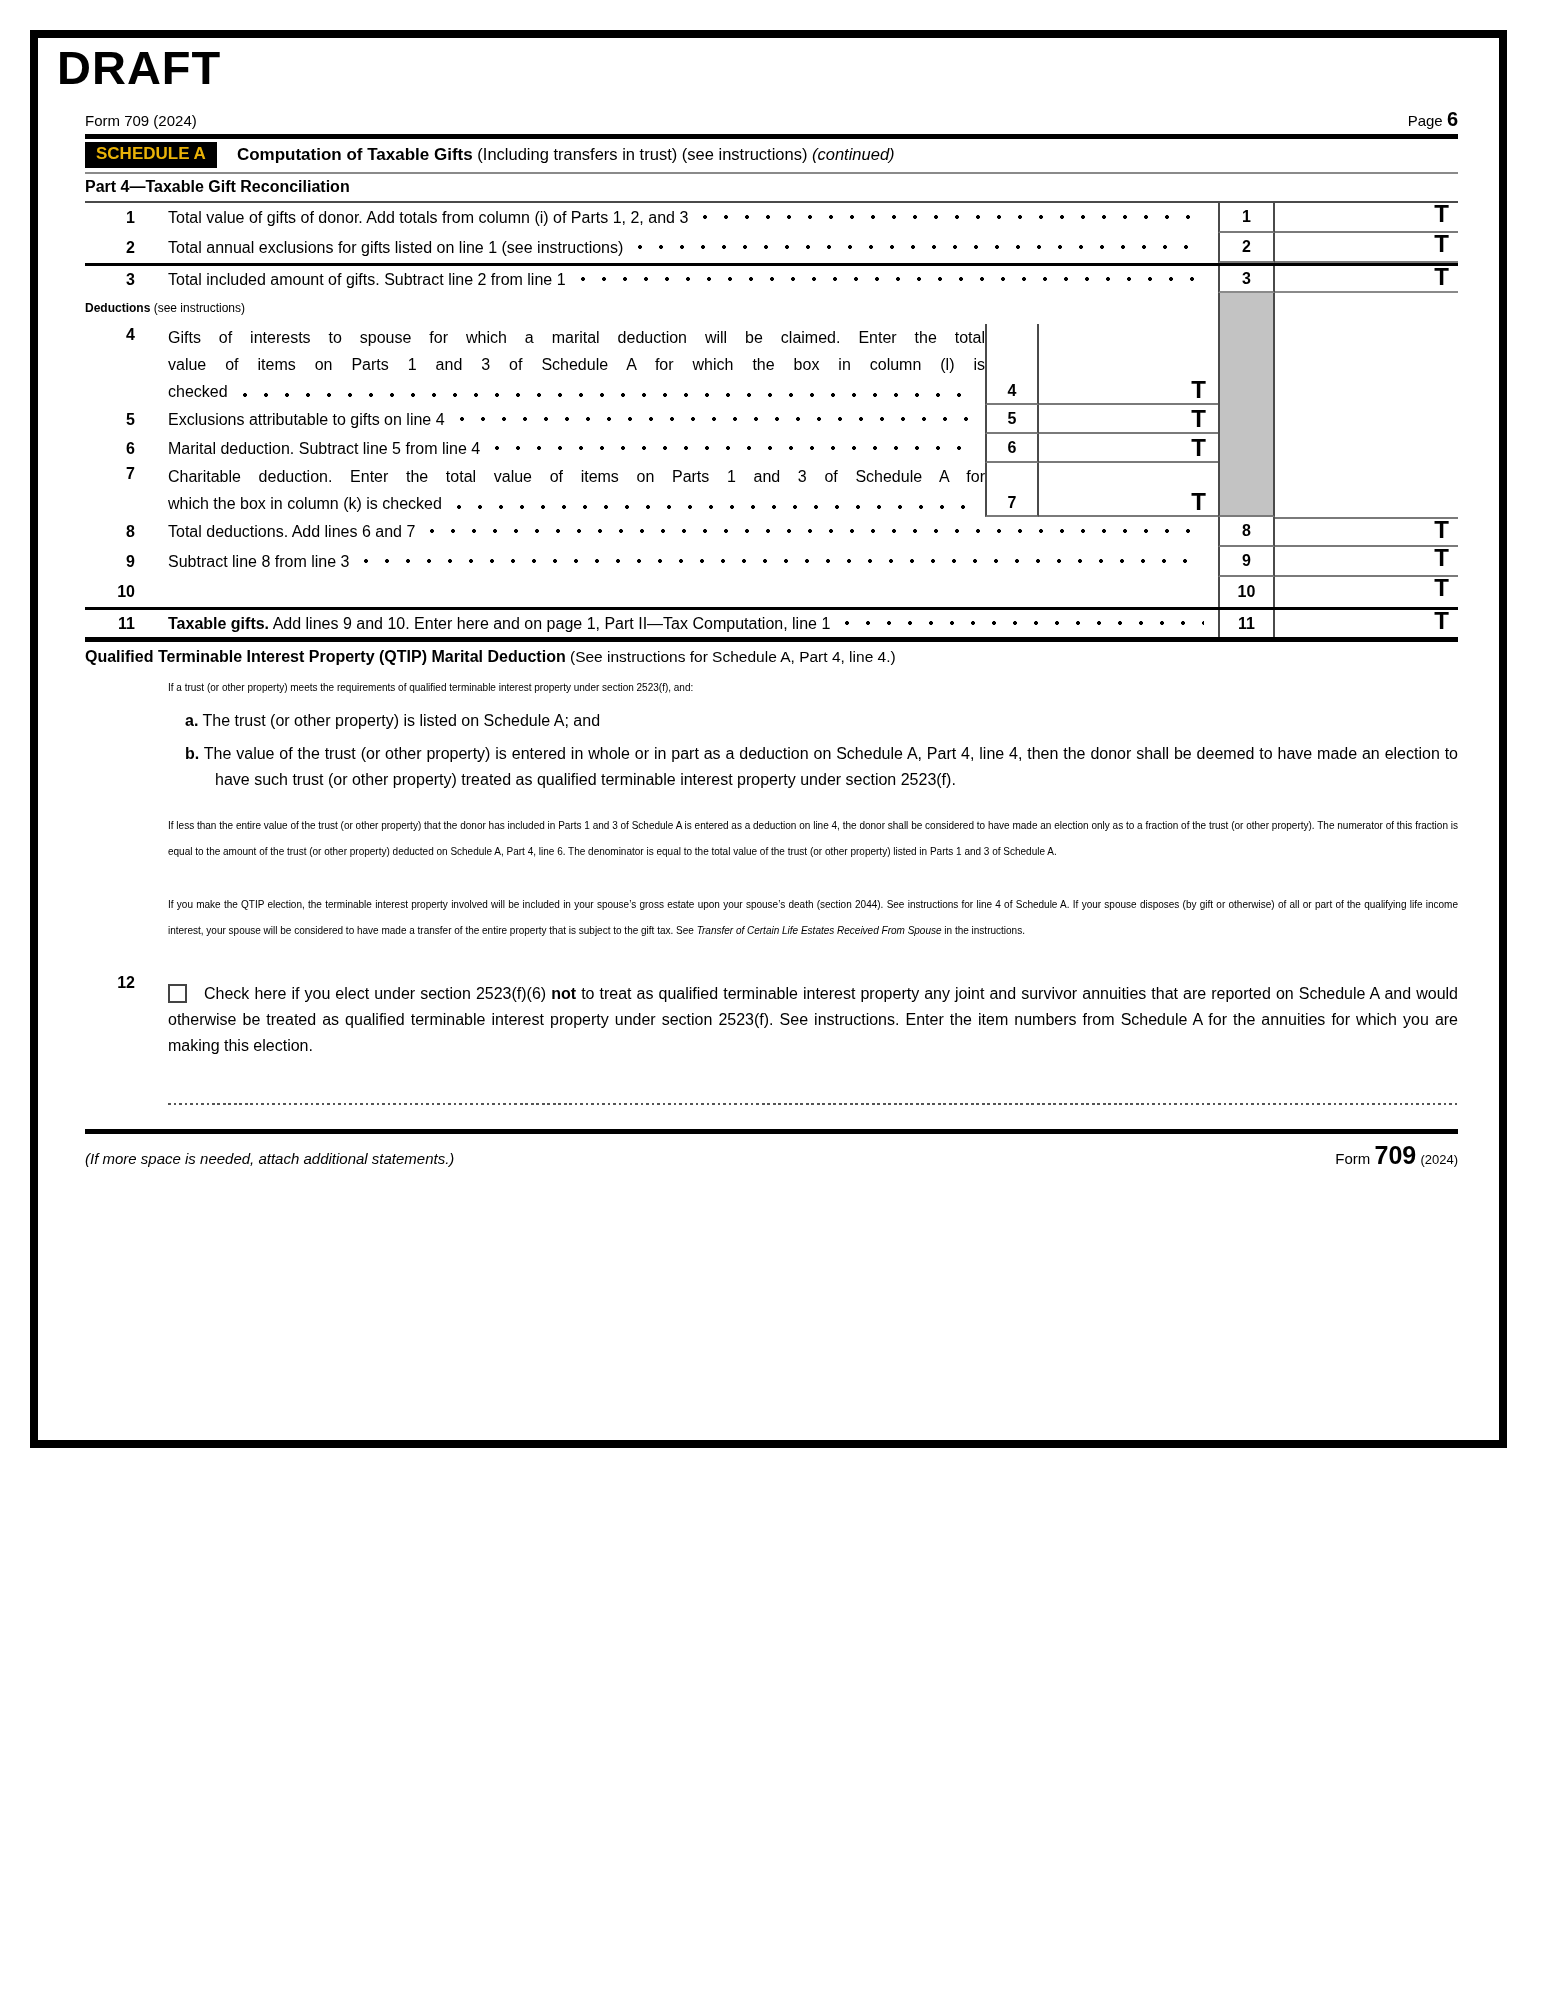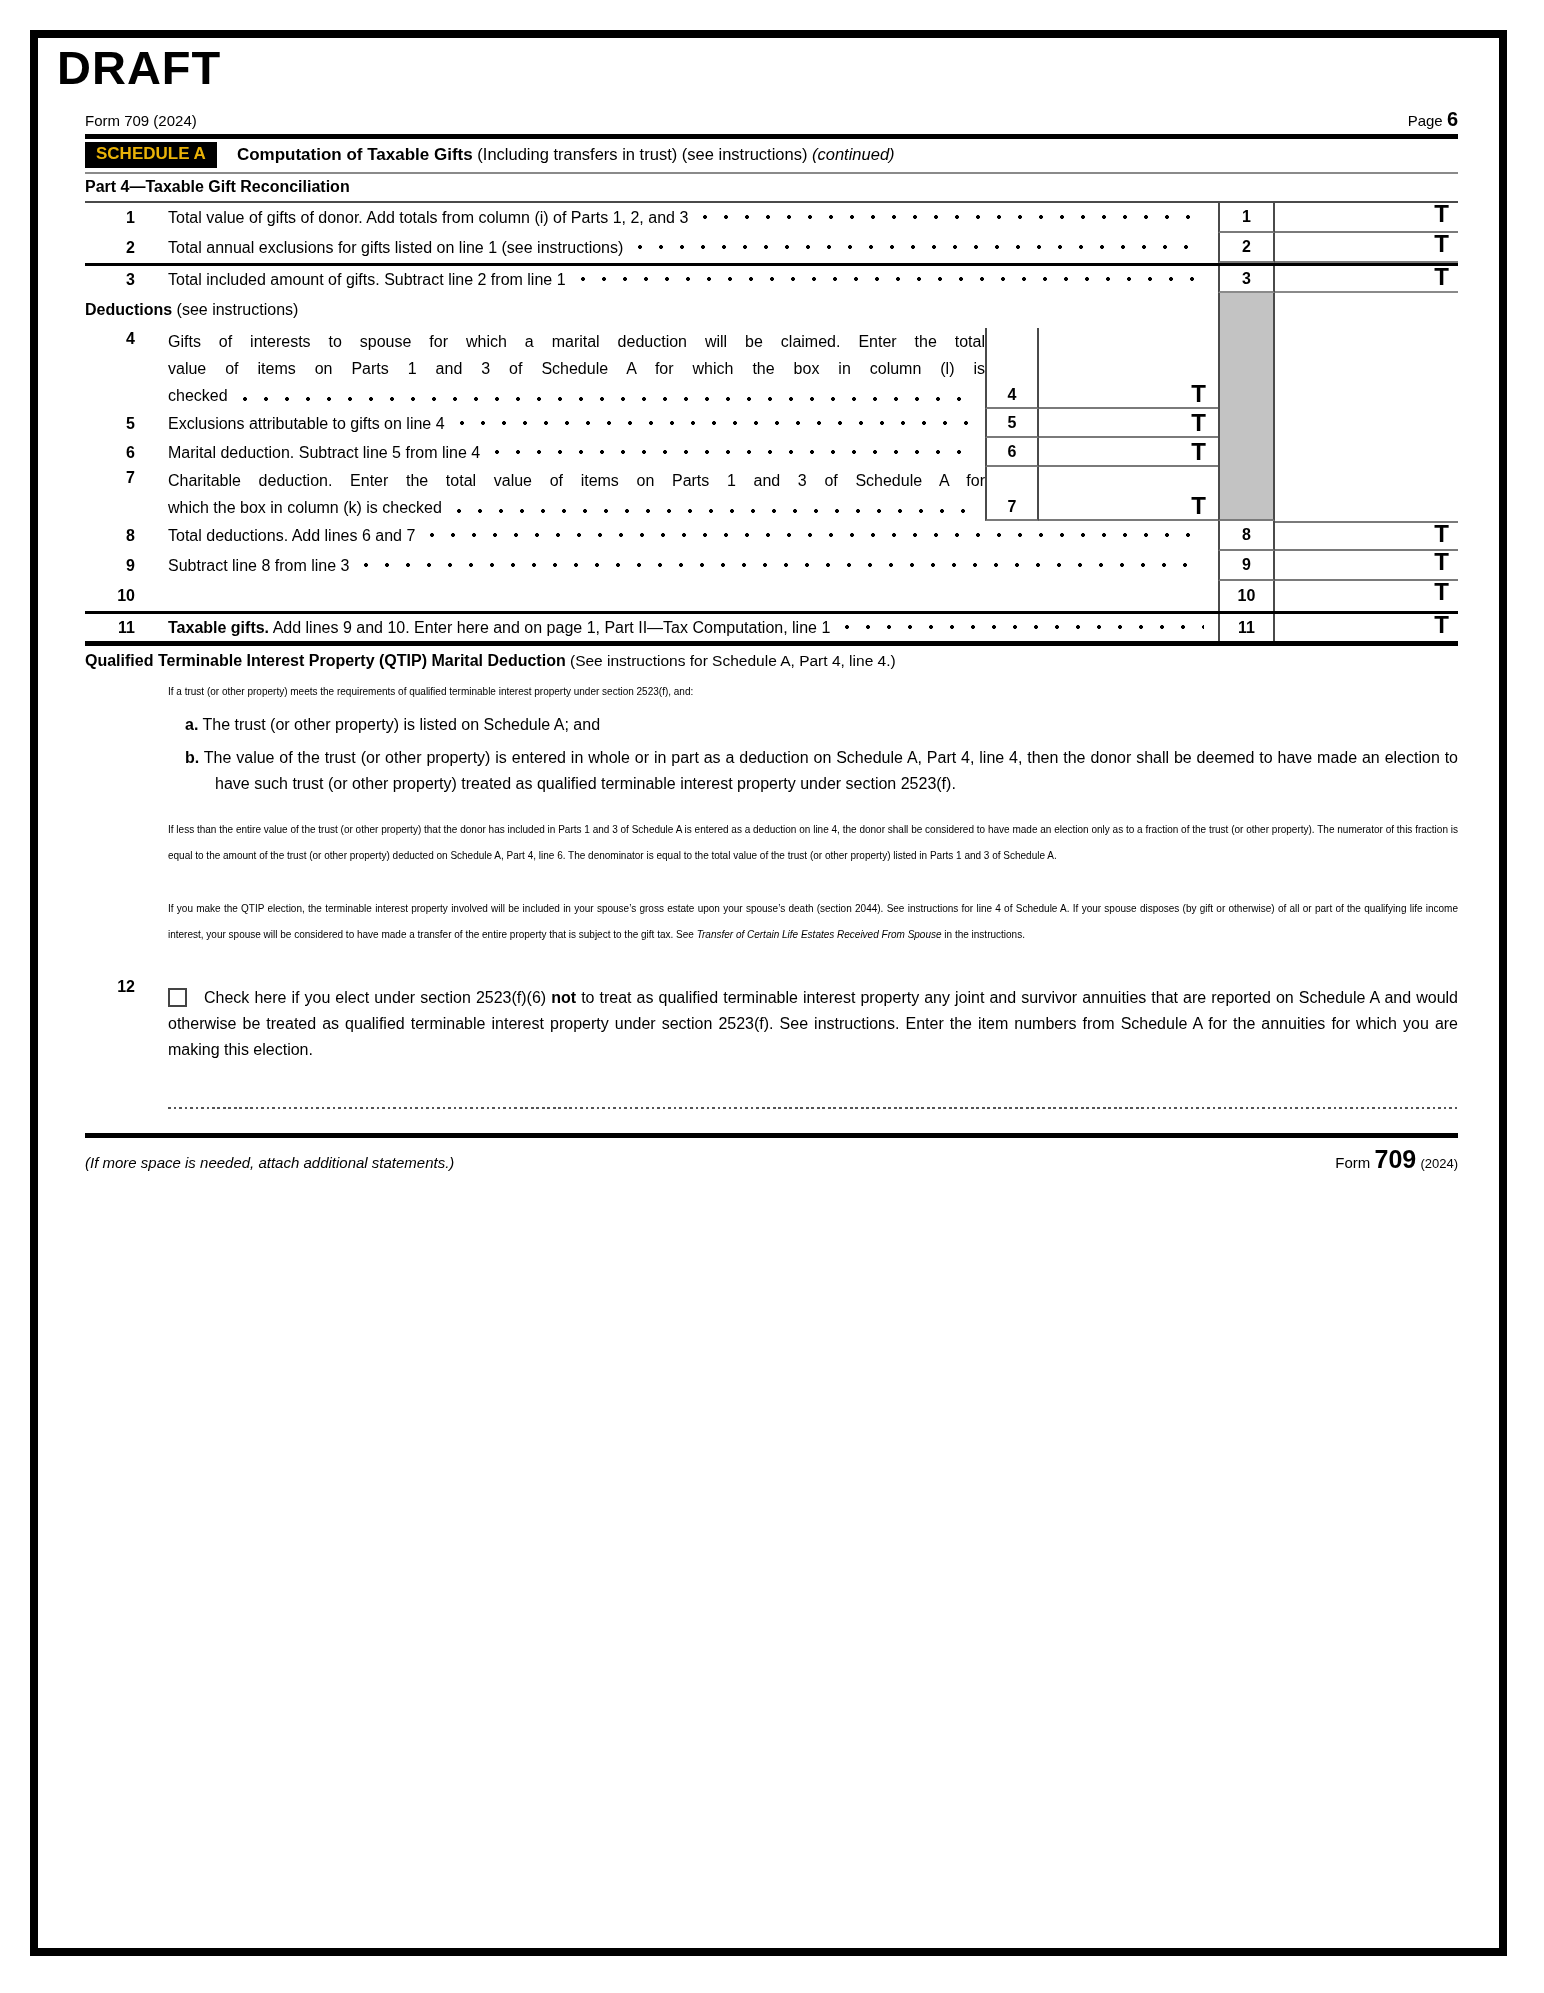--- a/index.html
+++ b/index.html
@@ -3,21 +3,21 @@
 <meta charset="utf-8">
 <style>
   * { box-sizing: border-box; margin: 0; padding: 0; }
   html,body { background:#fff; }
   body {
     width:1544px; height:1993px; position:relative;
     font-family:"Liberation Sans", sans-serif; color:#000;
     -webkit-font-smoothing:antialiased;
   }
   .frame {
-    position:absolute; left:30px; top:30px; width:1477px; height:1926px;
+    position:absolute; left:30px; top:30px; width:1477px; height:1418px;
     border:8px solid #000; background:#fff;
   }
   .content { padding:0 41px 0 47px; }
 
   .draft { font-size:47px; font-weight:bold; letter-spacing:1px; margin:4px 0 0 -28px; line-height:52px; }
 
   .hdr-row { display:flex; justify-content:space-between; align-items:baseline; margin-top:14px; font-size:15px; }
   .pg { font-size:15px; }
   .pgnum { font-size:20px; font-weight:bold; }
 
@@ -44,21 +44,21 @@
   .tmark { position:absolute; top:0; right:9px; font-size:24px; font-weight:bold; line-height:22px; }
   .tmark-b { position:absolute; bottom:2px; right:12px; font-size:24px; font-weight:bold; line-height:22px; }
 
   .rt0 .ncell, .rt0 .acell, .rt1 .ncell, .rt1 .acell { border-bottom:2px solid #7a7a7a; }
   .rt2 { border-top:3.5px solid #000; }
   .rt2 .ncell, .rt2 .acell { border-bottom:2px solid #8a8a8a; }
 
   
   .midzone { display:flex; align-items:stretch; }
   .midleft { flex:1; min-width:0; }
-  .ded-heading { font-size:16px; padding:8px 14px 9px 0; }
+  .ded-heading { font-size:12px; padding:8px 14px 9px 0; }
   .gcol { width:57px; background:#c3c3c3; border-left:2px solid #4a4a4a; border-right:2px solid #4a4a4a;
           border-bottom:2px solid #7a7a7a; }
   .rpad { width:183px; }
 
   .irow { display:flex; }
   .irow .inum { width:54px; border-left:2px solid #4a4a4a; border-right:2px solid #4a4a4a;
                 border-bottom:2px solid #7a7a7a; display:flex; justify-content:center; align-items:flex-end;
                 font-weight:bold; font-size:16px; padding-bottom:3px; }
   .irow .iamt { width:179px; border-bottom:2px solid #7a7a7a; position:relative; }
   .irow.short { height:29px; }

